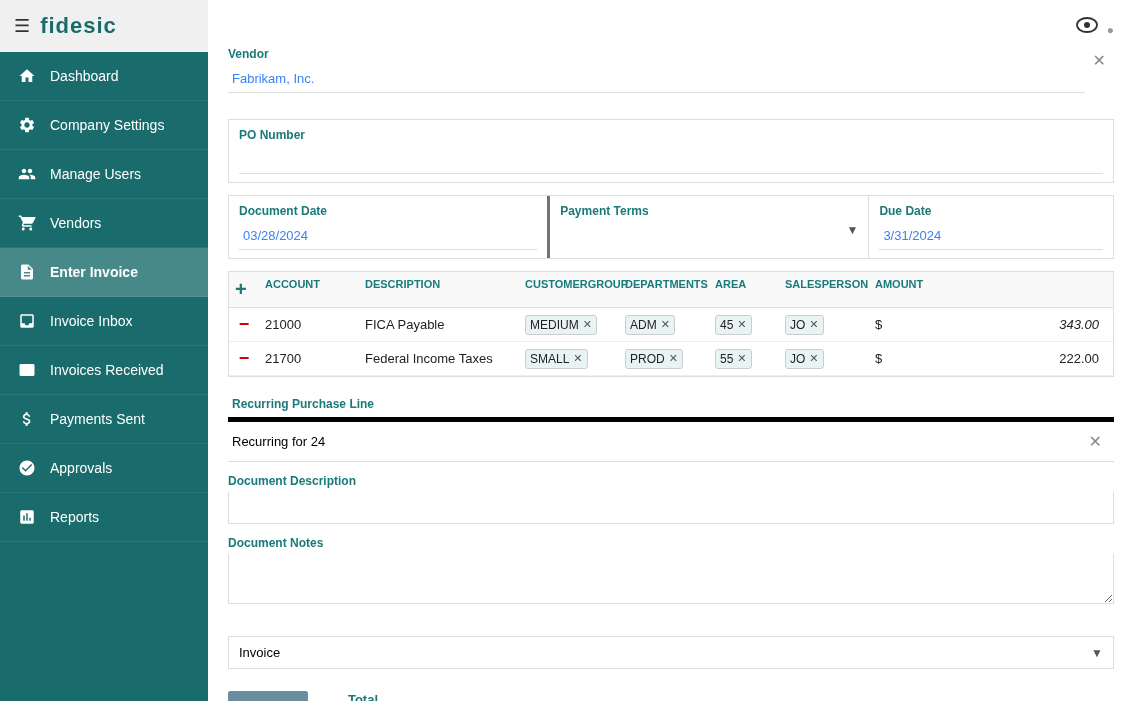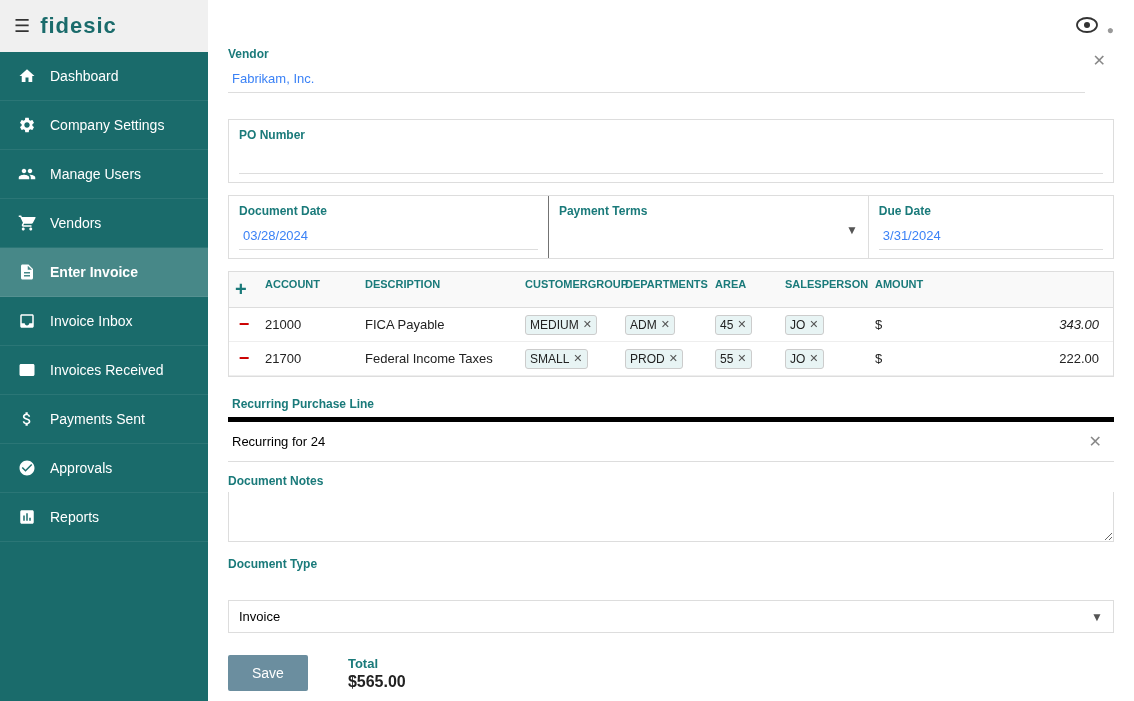--- a/index.html
+++ b/index.html
@@ -113,21 +113,21 @@
       padding: 8px 10px;
     }
 
     
     .date-pay-row {
       display: flex;
       gap: 0;
       margin-bottom: 12px;
       border: 1px solid #ddd;
     }
-    .date-section { flex: 2; padding: 8px 10px; border-right: 1px solid #737373; }
+    .date-section { flex: 2; padding: 8px 10px; border-right: 3px solid #737373; }
     .payment-section { flex: 2; padding: 8px 10px; border-right: 1px solid #ddd; position: relative; }
     .due-section { flex: 1.5; padding: 8px 10px; }
 
     .payment-dropdown {
       display: flex;
       align-items: center;
       justify-content: space-between;
     }
     .dropdown-arrow { color: #555; font-size: 12px; }
 
@@ -504,28 +504,31 @@
     <div class="recurring-section">
       <div class="recurring-header-row">
         <span class="field-label" style="margin:0;">Recurring Purchase Line</span>
       </div>
       <div style="display:flex; justify-content:space-between; align-items:center; padding:6px 4px; border-bottom:1px solid #ddd;">
         <span>Recurring for 24</span>
         <span class="close-btn">✕</span>
       </div>
     </div>
 
+    <div class="desc-section">
+      <div class="field-label">Document Description</div>
+      <div style="border:1px solid #ddd; border-top:none; height:32px;"></div>
+    </div>
 
     <div class="desc-section">
       <div class="field-label">Document Notes</div>
       <textarea class="notes-textarea" style=""></textarea>
     </div>
 
     <div class="doc-type-section">
-      <div class="field-label">Document Type</div>
       <div class="doc-type-select">
         <span>Invoice</span>
         <span class="dropdown-arrow">▼</span>
       </div>
     </div>
 
     <div class="save-total-row">
       <button class="save-btn">Save</button>
       <div class="total-block">
         <div class="total-label">Total</div>

